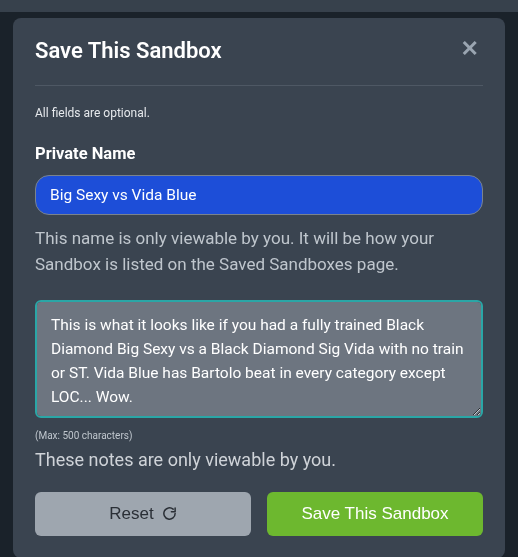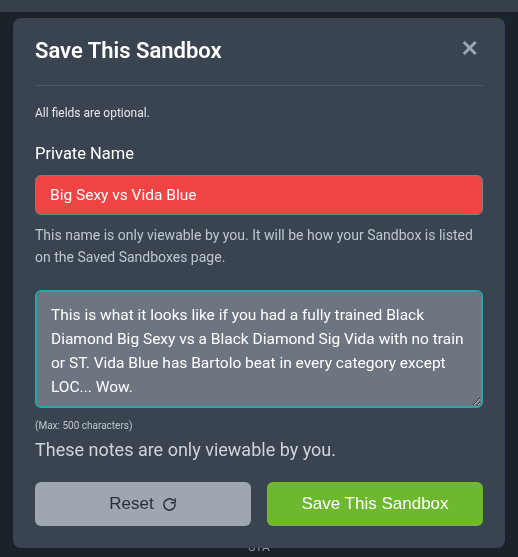--- a/index.html
+++ b/index.html
@@ -56,38 +56,38 @@
   border-top: 1px solid #4e5864;
   margin-bottom: 20px;
 }
 .subtitle {
   font-size: 12px;
   color: #e6e9ec;
   margin-bottom: 24px;
 }
 .field-label {
   font-size: 16.5px;
-  font-weight: 400;
+  font-weight: 700;
   color: #fff;
   margin-bottom: 12px;
 }
 .text-input {
   width: 100%;
-  background: #ef4444;
+  background: #1d4ed8;
   border: 1px solid #7a838d;
-  border-radius: 6px;
+  border-radius: 14px;
   padding: 10px 14px;
   font-size: 15.5px;
   color: #fff;
   font-family: inherit;
   margin-bottom: 10px;
 }
 .text-input::placeholder { color: #cfd4d9; }
 .helper {
-  font-size: 14px;
+  font-size: 17px;
   color: #bfc6cd;
   line-height: 1.55;
   margin-bottom: 22px;
 }
 .textarea {
   width: 100%;
   background: #6d7580;
   border: 2px solid #2aa6a6;
   border-radius: 6px;
   padding: 11px 14px;

